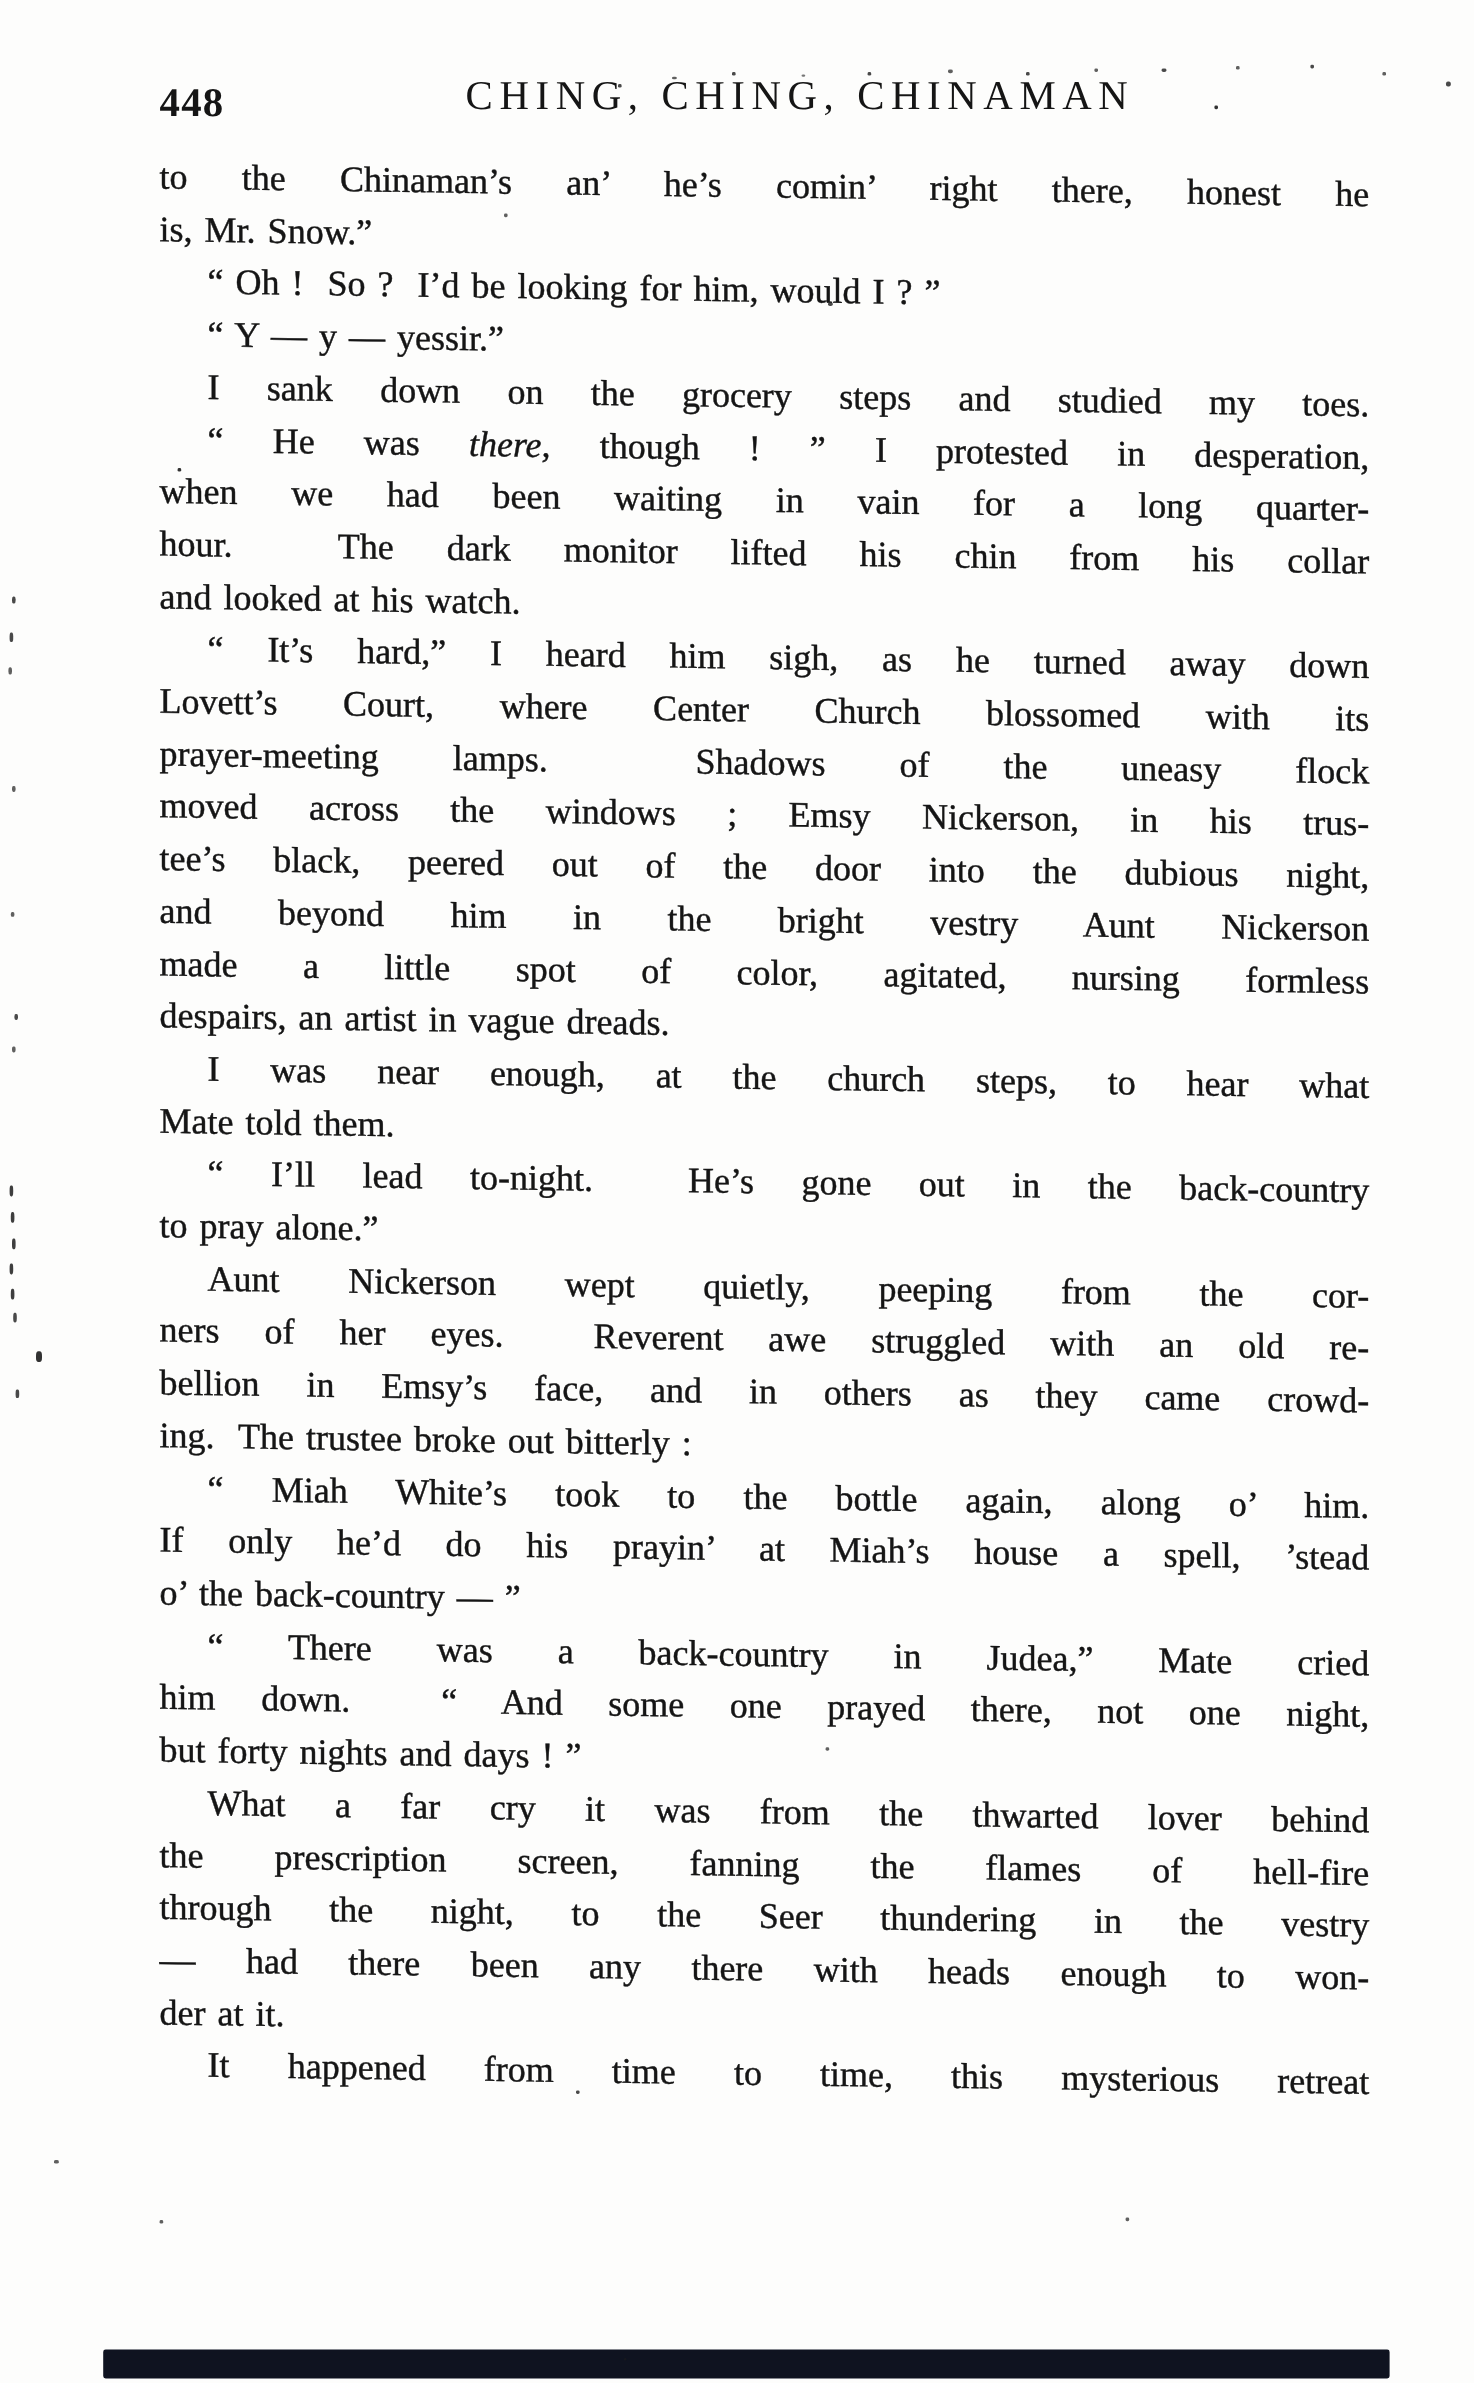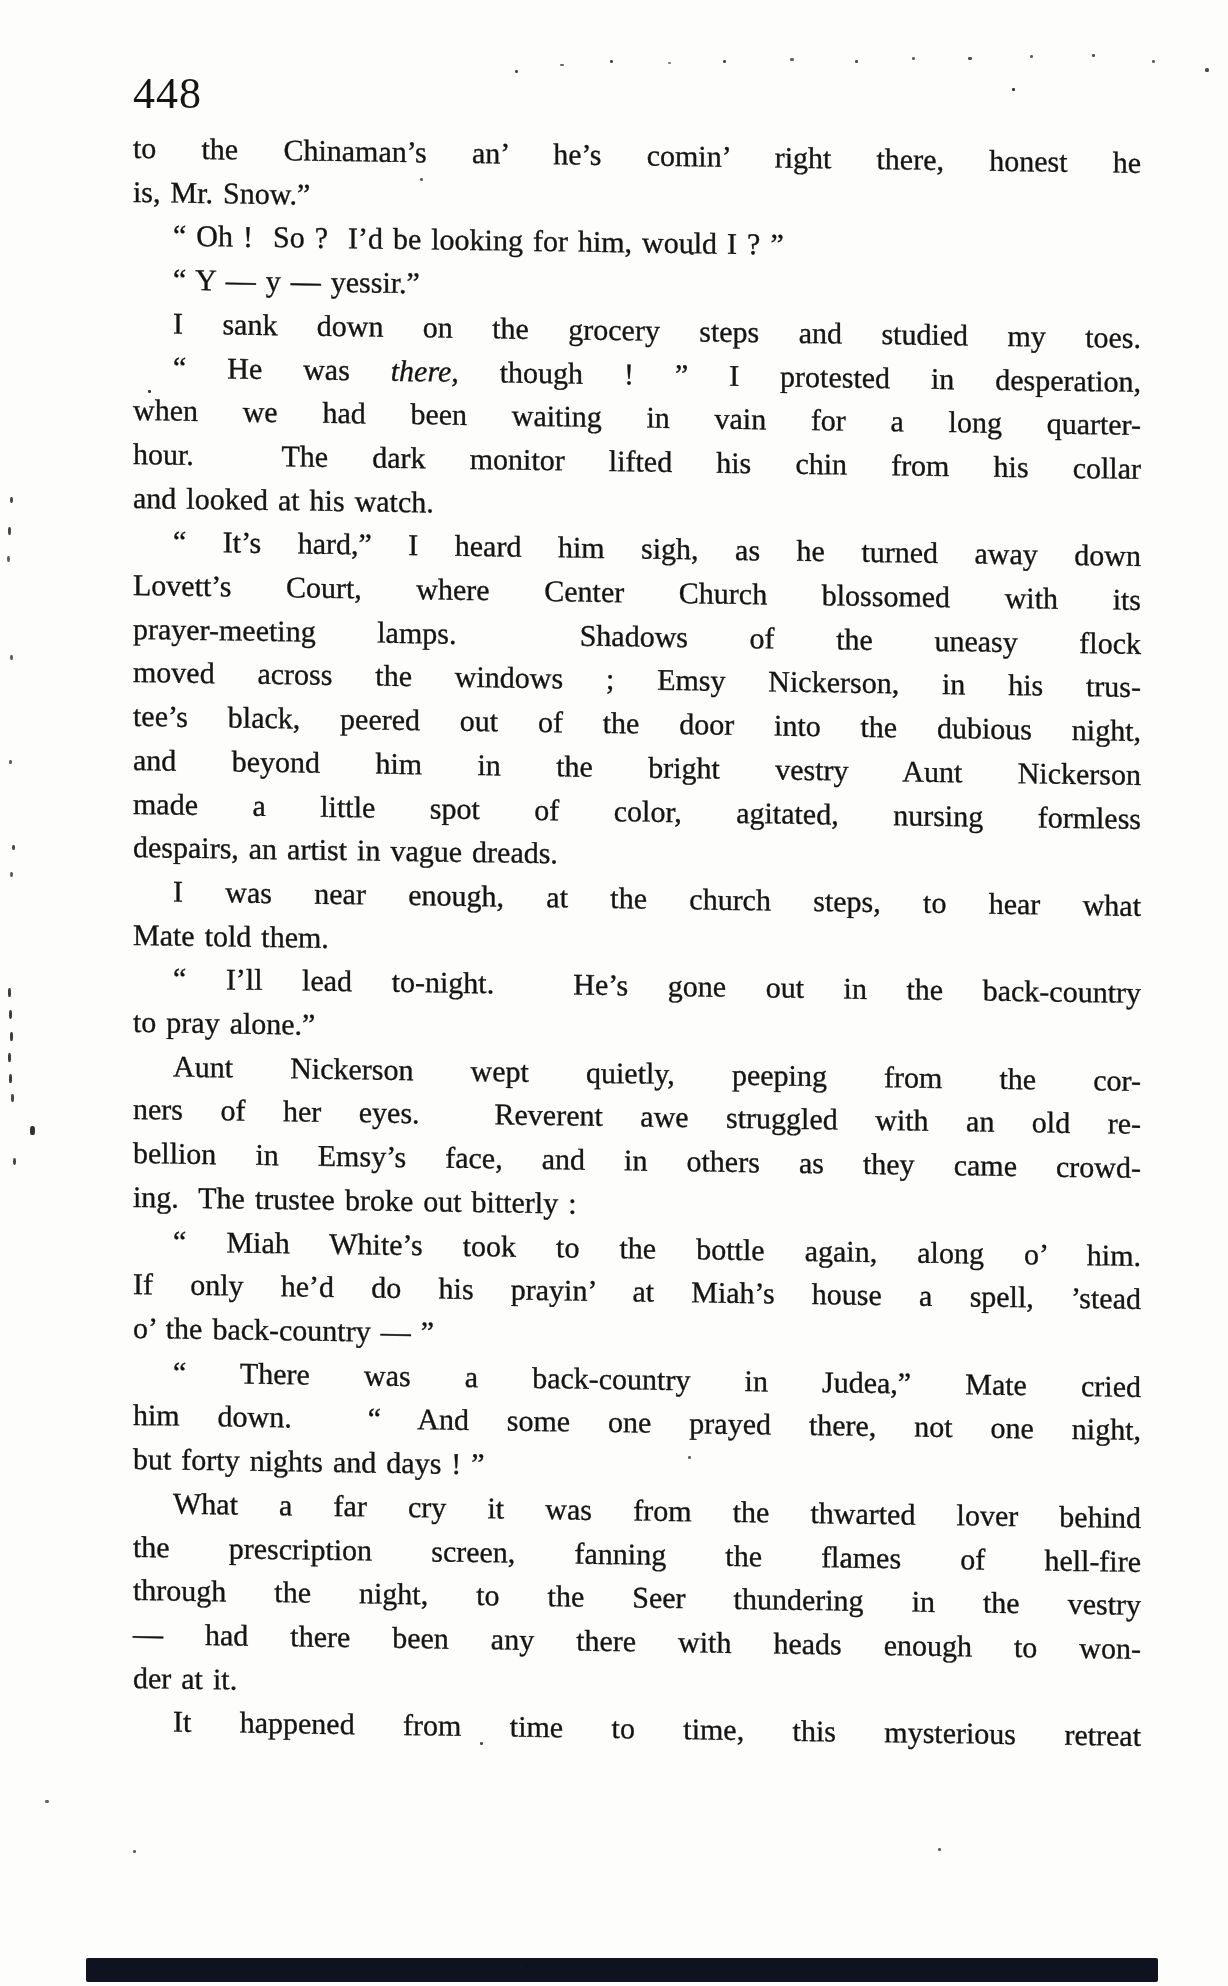--- a/index.html
+++ b/index.html
@@ -4,21 +4,21 @@
 <style>
   html,body{margin:0;padding:0;}
   body{
     width:1228px;height:1986px;position:relative;overflow:hidden;
     background:#fdfdfc;color:#151515;
     font-family:"Liberation Serif","DejaVu Serif",serif;
   }
   .sheet{position:absolute;inset:0;background:#fdfdfc;}
   
   .hdr{position:absolute;top:62px;left:0;width:100%;height:60px;}
-  .pagenum{position:absolute;left:133px;top:6px;font-size:44px;letter-spacing:1px;}
+  .pagenum{position:absolute;left:133px;top:6px;font-size:34px;letter-spacing:1px;font-weight:bold;}
   .ptitle{position:absolute;left:388px;top:0;font-size:34px;letter-spacing:5.5px;white-space:nowrap;}
   
   .bodywrap{
     position:absolute;left:0;top:0;width:100%;
     transform:skewY(0.85deg);transform-origin:133px 0px;
   }
   .textcol{
     position:absolute;left:133px;top:126px;width:1008px;
     font-size:30px;line-height:43.7px;word-spacing:2.5px;
     -webkit-text-stroke:0.35px #151515;
@@ -34,20 +34,21 @@
     background:#0f1320;border-radius:2px;
   }
 </style>
 </head>
 <body>
 
 <div class="sheet">
 
   <div class="hdr">
     <div class="pagenum">448</div>
+    <div class="ptitle">CHING, CHING, CHINAMAN</div>
   </div>
 
   <div class="bodywrap">
     <div class="textcol">
         <div class="line j">to the Chinaman’s an’ he’s comin’ right there, honest he</div>
         <div class="line">is, Mr. Snow.”</div>
         <div class="line ind">“ Oh !&nbsp; So ?&nbsp; I’d be looking for him, would I ? ”</div>
         <div class="line ind">“ Y — y — yessir.”</div>
         <div class="line j ind">I sank down on the grocery steps and studied my toes.</div>
         <div class="line j ind">“ He was <i>there,</i> though ! ” I protested in desperation,</div>

